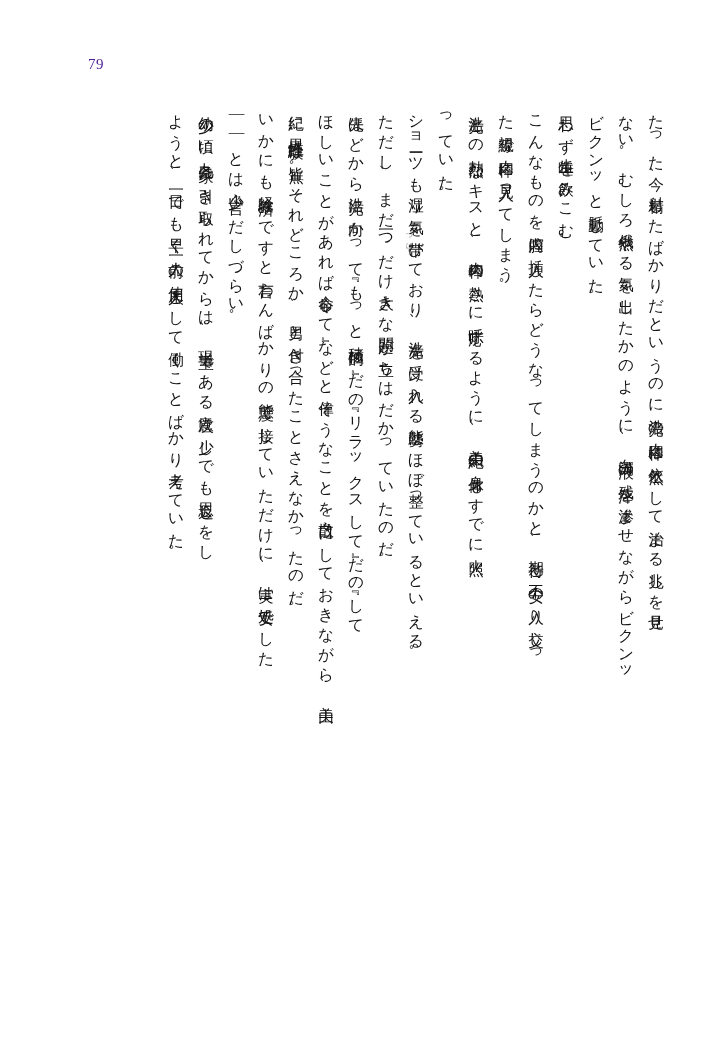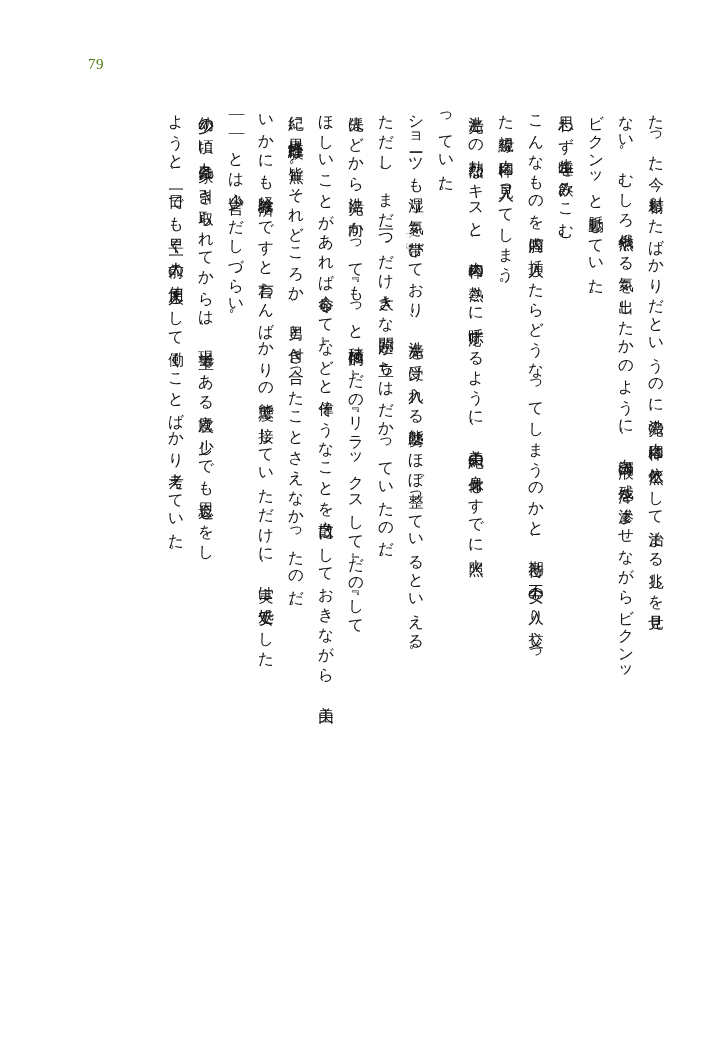--- a/index.html
+++ b/index.html
@@ -20,21 +20,21 @@
     height: 1050px;
     background: #ffffff;
     box-sizing: border-box;
   }
   .page-number {
     position: absolute;
     top: 56px;
     left: 88px;
     font-size: 15px;
     letter-spacing: 0.5px;
-    color: #4d7c0f;
+    color: #4c1d95;
     font-family: "Liberation Serif", "DejaVu Serif", serif;
   }
   .text-block {
     position: absolute;
     top: 104px;
     left: 60px;
     right: 48px;
     height: 880px;
     display: flex;
     flex-direction: row-reverse;

